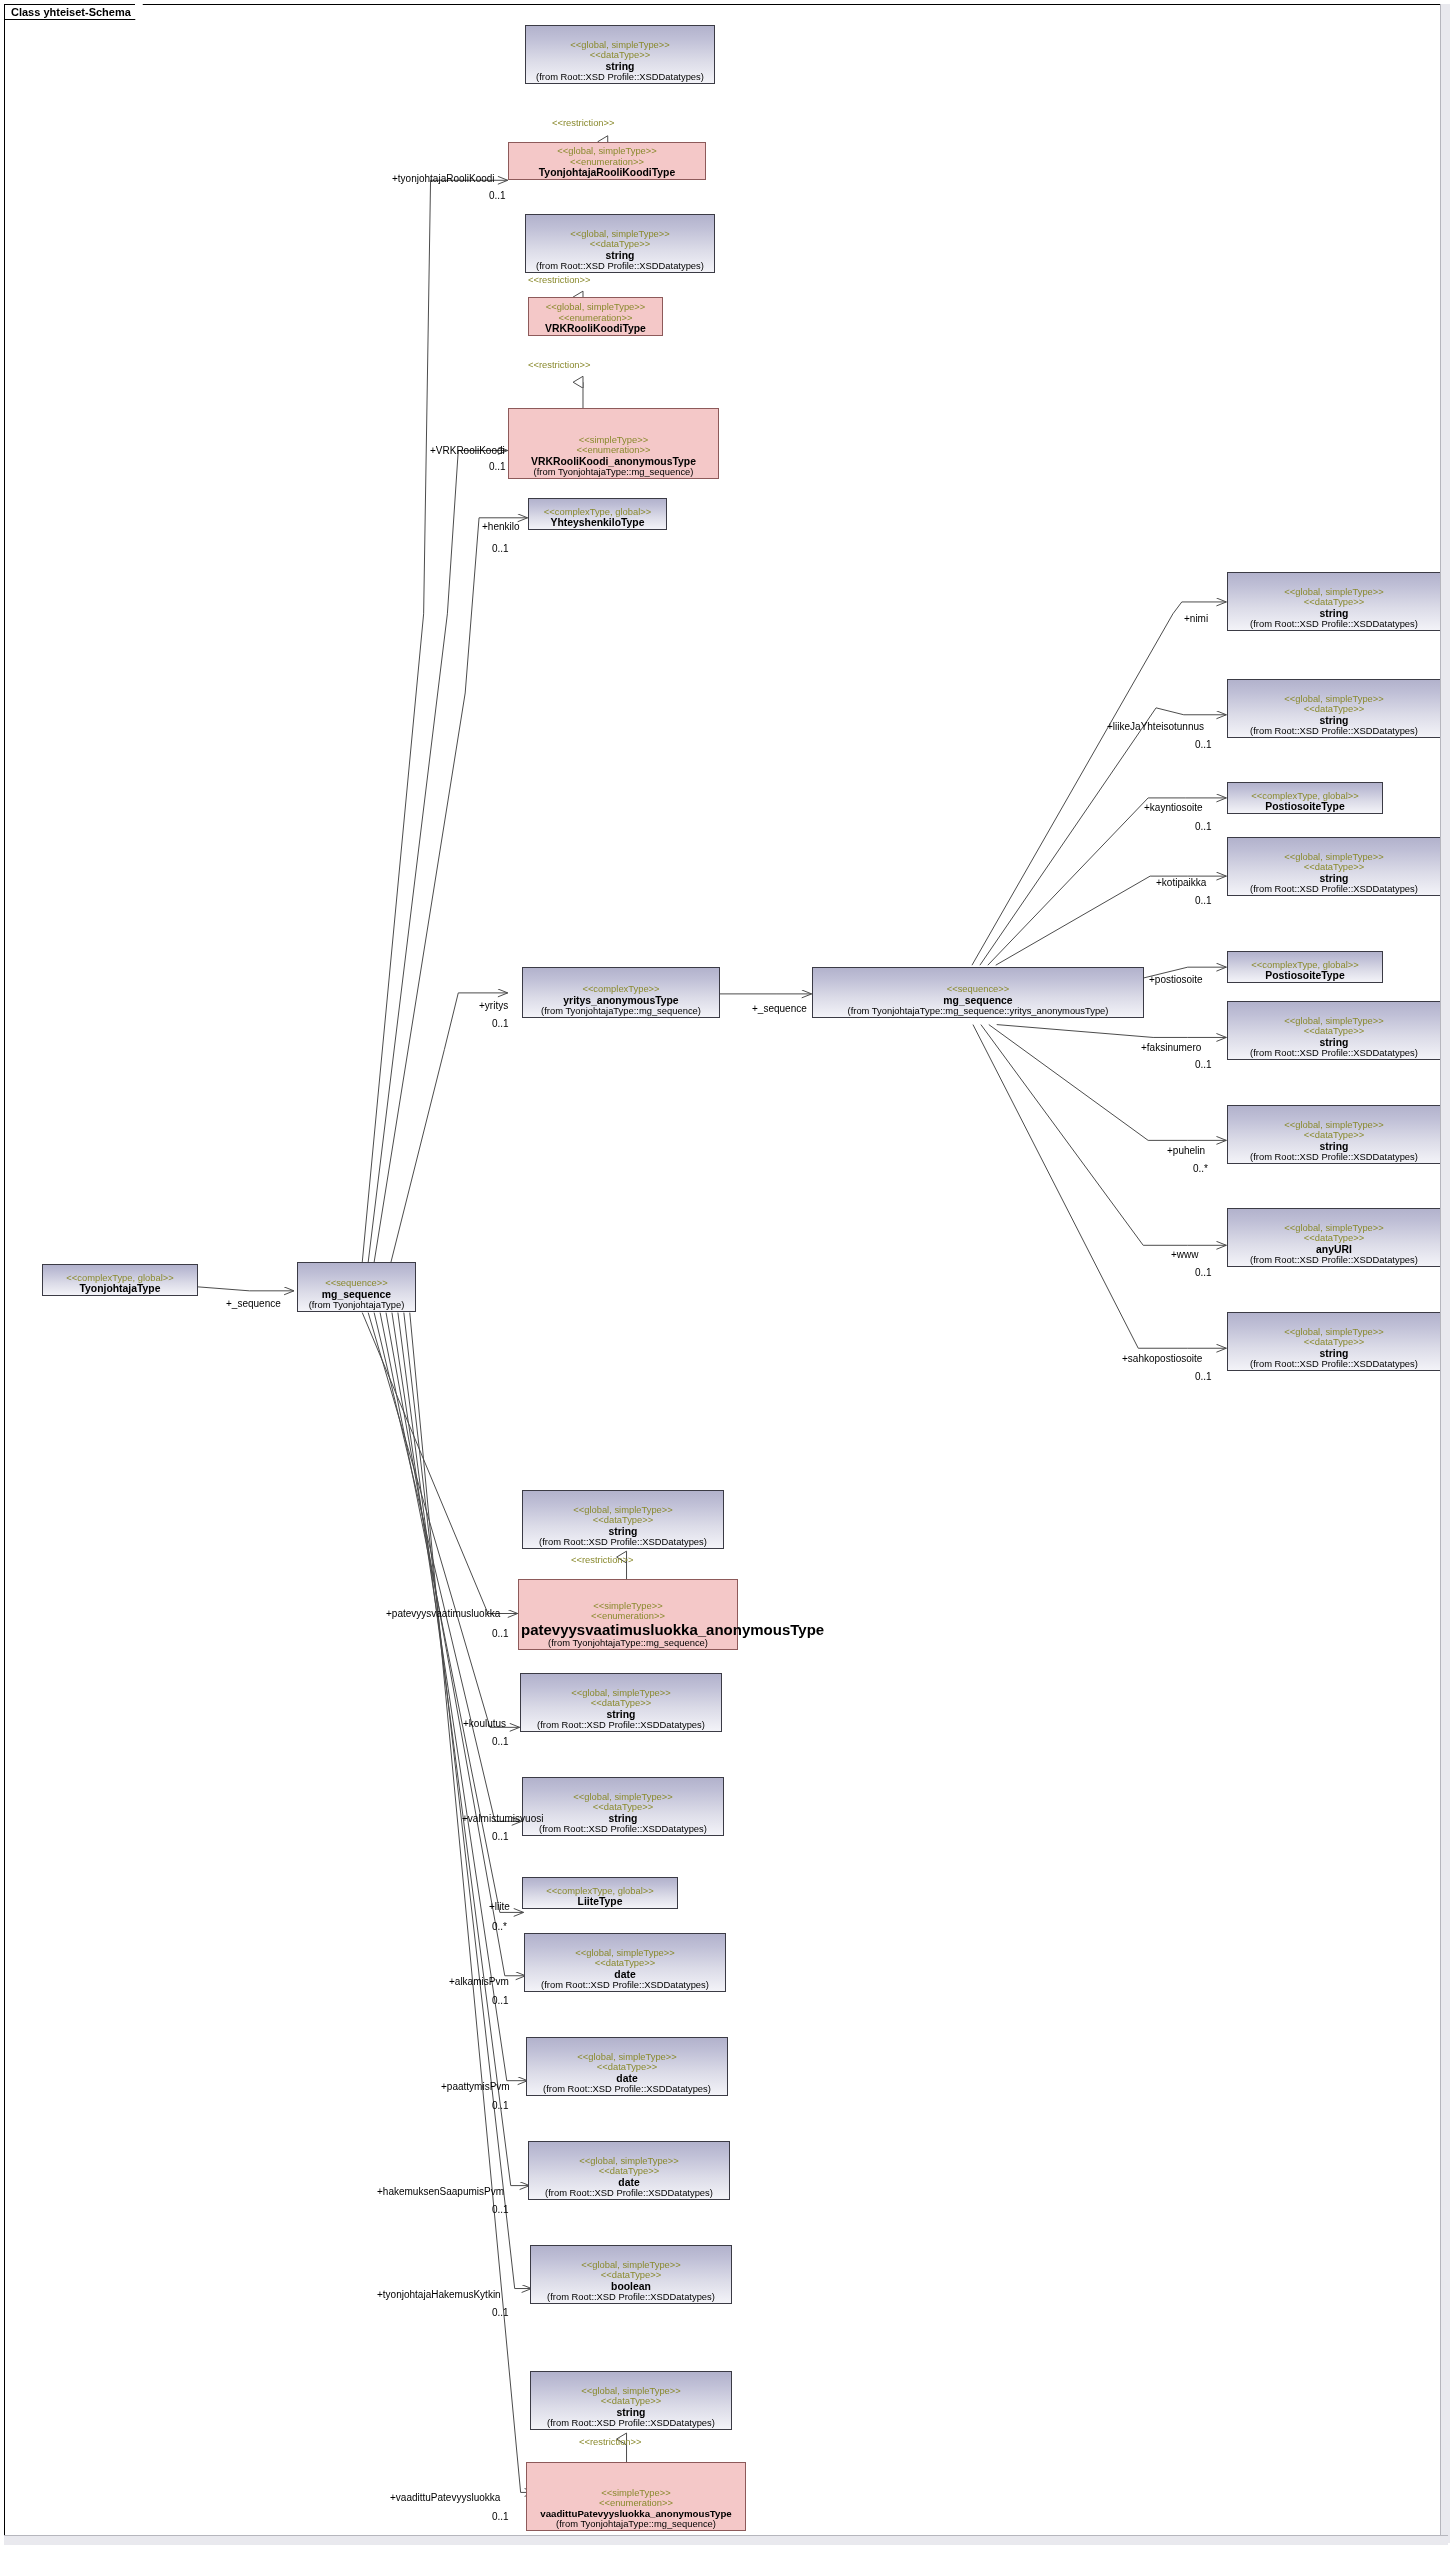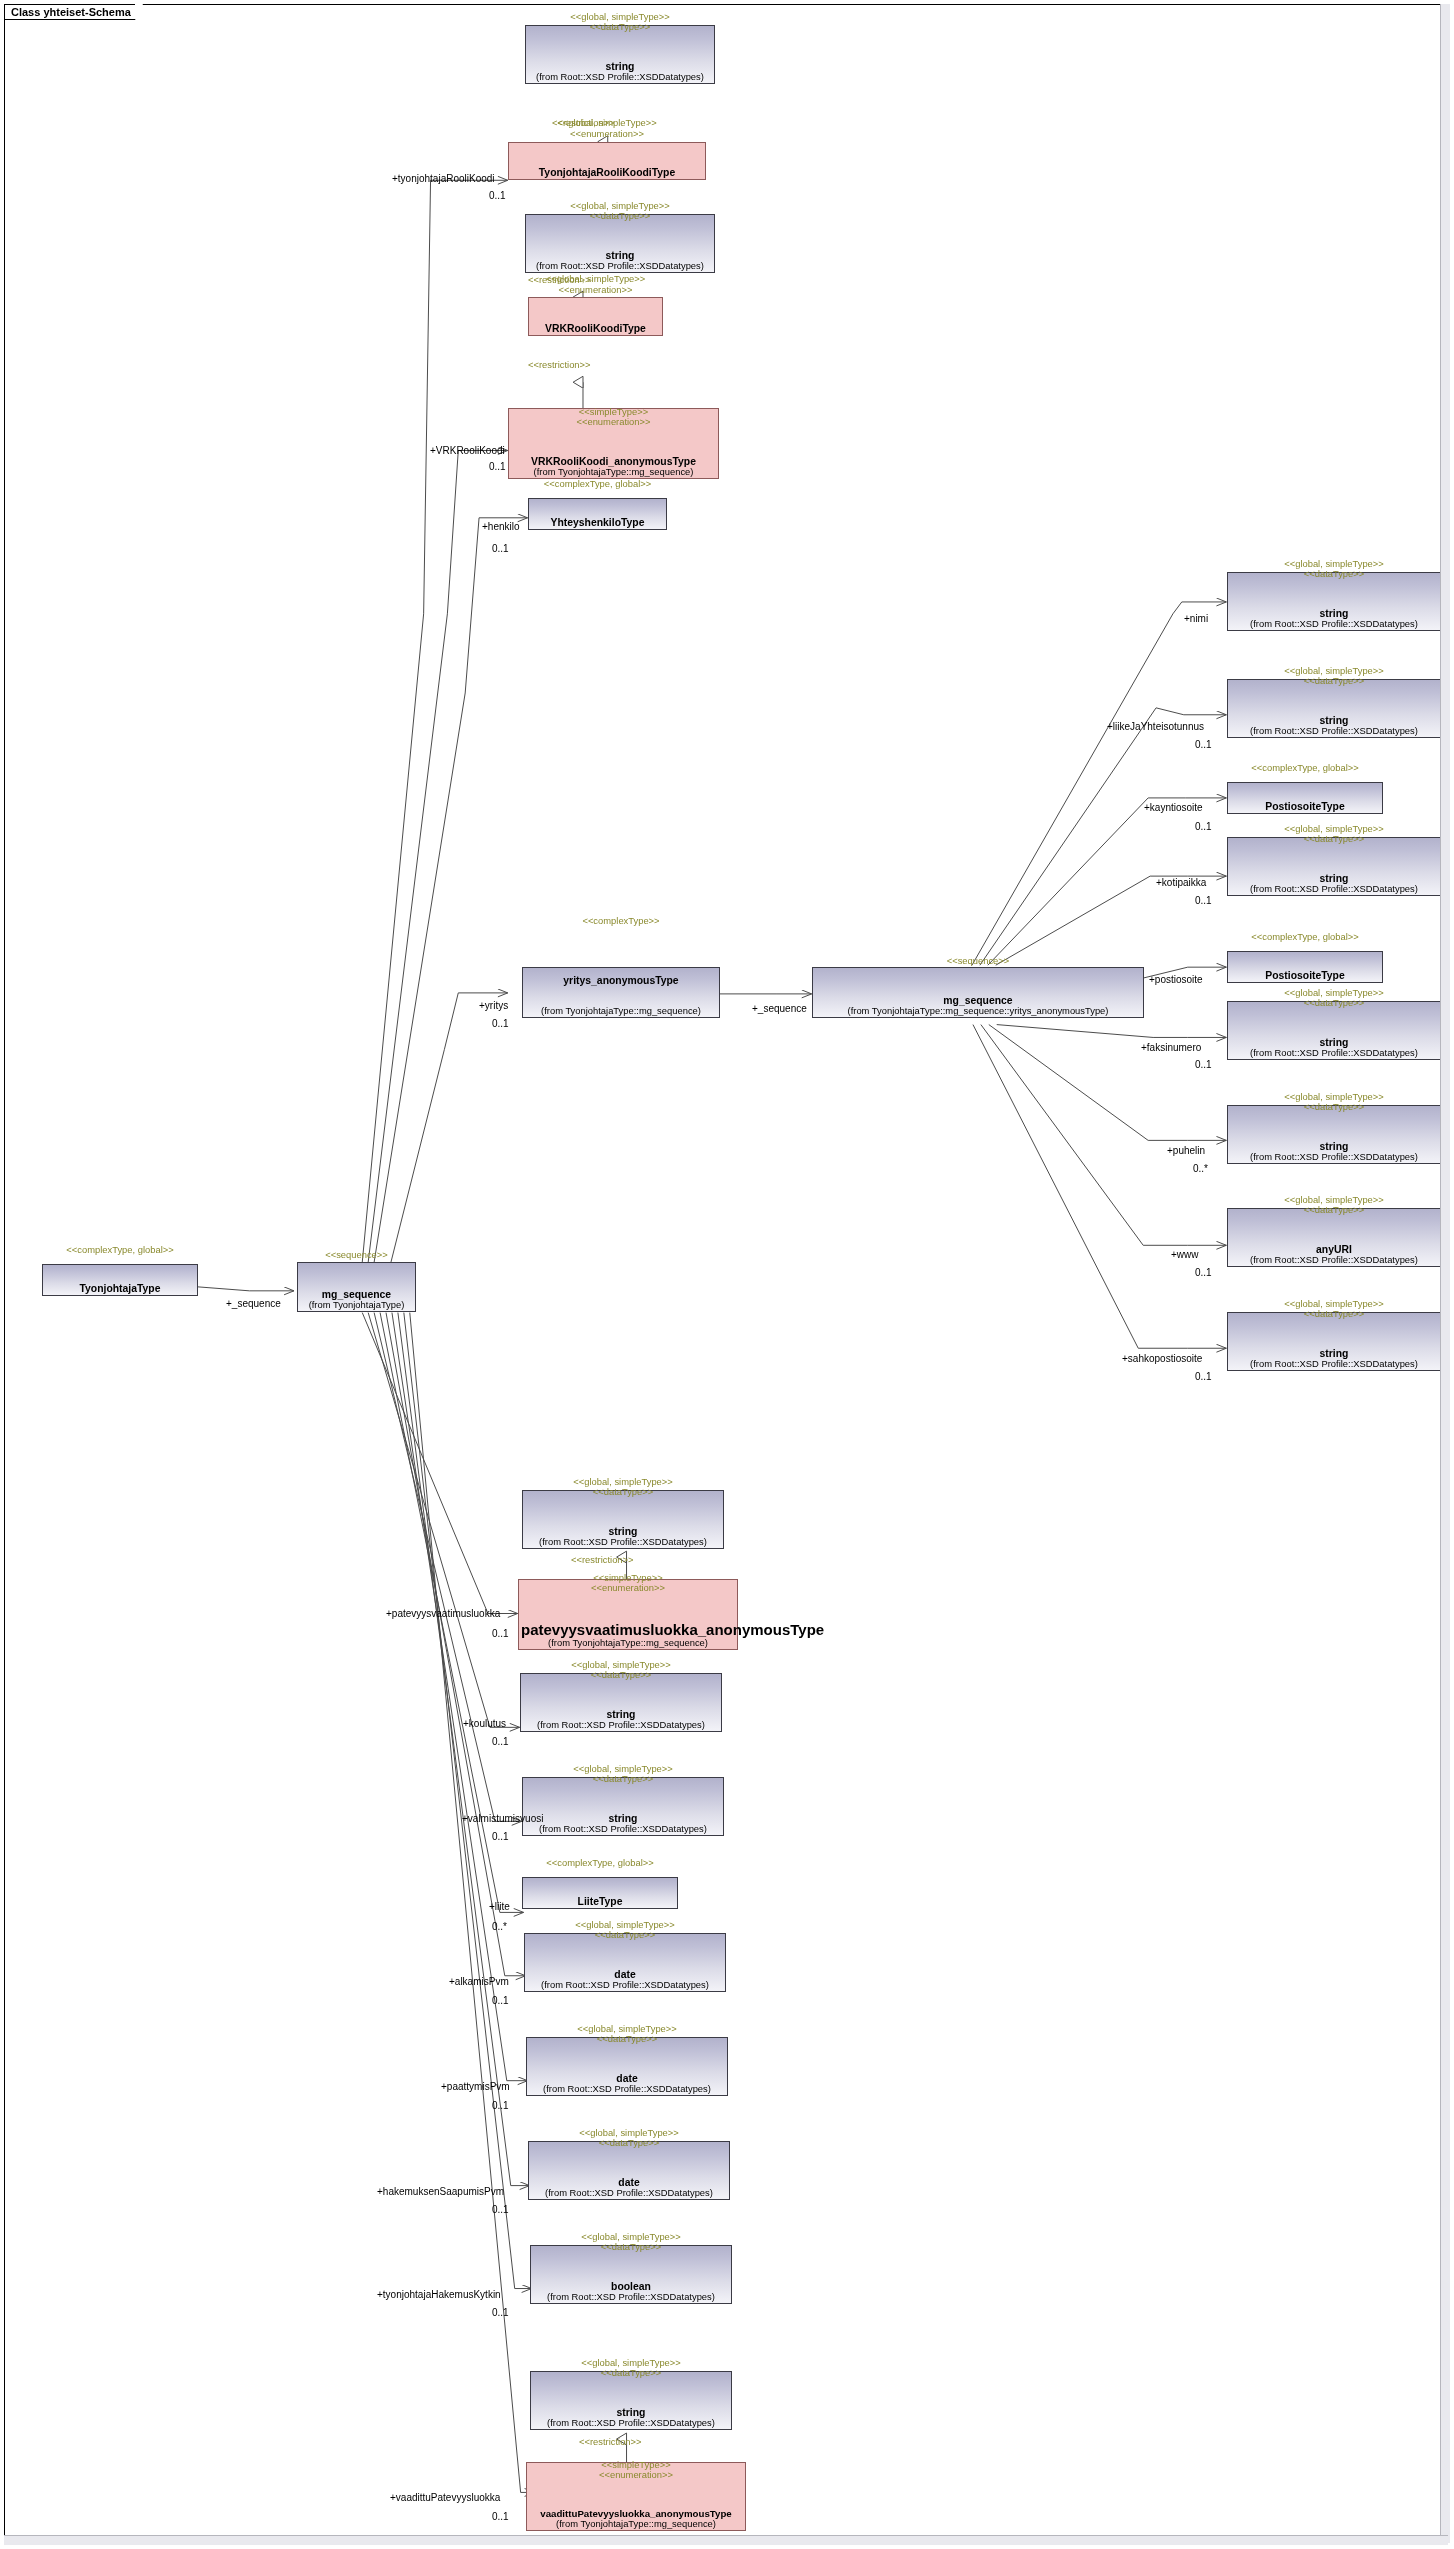--- a/index.html
+++ b/index.html
@@ -13,21 +13,21 @@
     border-left:8px solid #fff;border-bottom:17px solid transparent;}
 
   svg.wires{position:absolute;left:0;top:0;width:1454px;height:2549px;pointer-events:none;}
 
   .node{position:absolute;box-sizing:border-box;border:1px solid #3b3b45;
     display:flex;flex-direction:column;align-items:center;justify-content:flex-end;
     text-align:center;line-height:1.12;}
   .node.blue{background:linear-gradient(to bottom,#b2b2cc 0%,#bfbfd6 22%,#dcdce8 62%,#f3f3f8 100%);}
   .node.pink{background:#f4c8c8;border-color:#8d5a5a;}
   .node .st{color:#8a8a2e;font-size:9.4px;letter-spacing:0;}
-  .node .nm{color:#000;font-size:10.4px;font-weight:bold;margin-top:28px;}
+  .node .nm{color:#000;font-size:10.4px;font-weight:bold;}
   .node .fr{color:#000;font-size:9.4px;}
   .node .row{width:100%;padding:0 2px;box-sizing:border-box;white-space:nowrap;overflow:visible;}
 
   .lbl{position:absolute;font-size:10px;color:#000;white-space:nowrap;}
   .mult{position:absolute;font-size:10px;color:#000;white-space:nowrap;}
   .stereo-lbl{position:absolute;font-size:9.4px;color:#8a8a2e;white-space:nowrap;}
   .scroll-v{position:absolute;right:4px;top:4px;width:9px;height:2539px;background:#e9e9ee;border-left:1px solid #b6b6bd;}
   .scroll-h{position:absolute;left:4px;bottom:4px;width:1444px;height:9px;background:#e9e9ee;border-top:1px solid #b6b6bd;}
 </style>
 </head>
@@ -139,21 +139,21 @@
     <div class="row nm">TyonjohtajaType</div>
   </div>
   <div class="lbl" style="left:226px;top:1298px;">+_sequence</div>
 
   <div class="node blue" style="left:297px;top:1262px;width:119px;height:50px;">
     <div class="row st">&lt;&lt;sequence&gt;&gt;</div>
     <div class="row nm">mg_sequence</div>
     <div class="row fr">(from TyonjohtajaType)</div>
   </div>
 
-  <div class="node blue" style="left:522px;top:967px;width:198px;height:51px;gap:20px;">
+  <div class="node blue" style="left:522px;top:967px;width:198px;height:51px;">
     <div class="row st">&lt;&lt;complexType&gt;&gt;</div>
     <div class="row nm">yritys_anonymousType</div>
     <div class="row fr">(from TyonjohtajaType::mg_sequence)</div>
   </div>
   <div class="lbl" style="left:479px;top:1000px;">+yritys</div>
   <div class="mult" style="left:492px;top:1018px;">0..1</div>
 
   <div class="lbl" style="left:752px;top:1003px;">+_sequence</div>
 
   <div class="node blue" style="left:812px;top:967px;width:332px;height:51px;">

